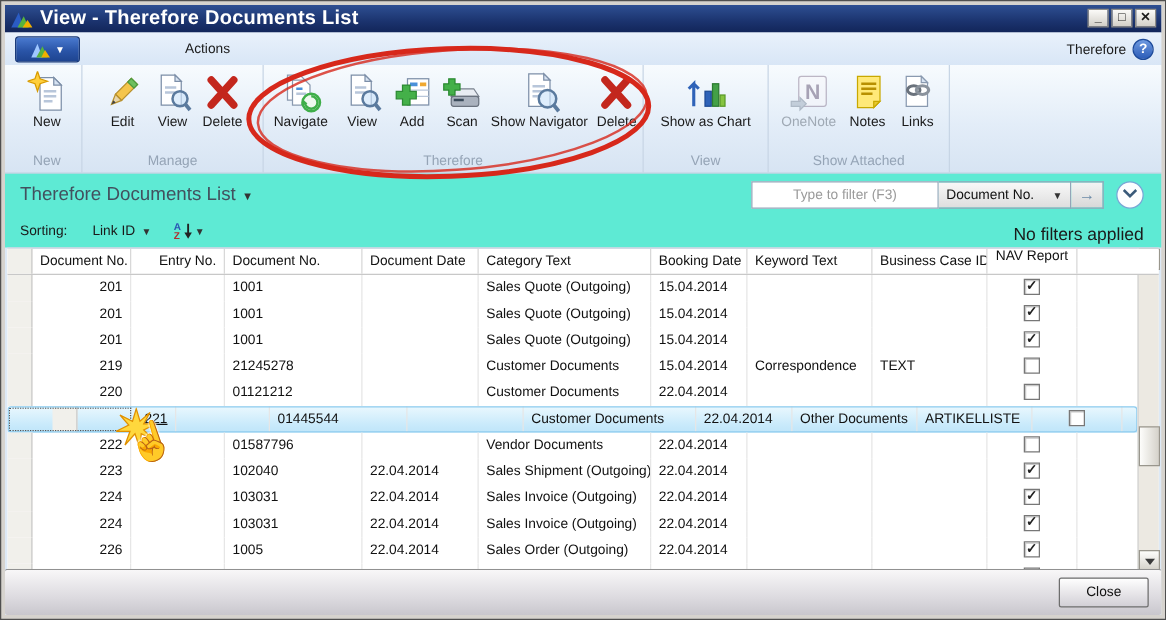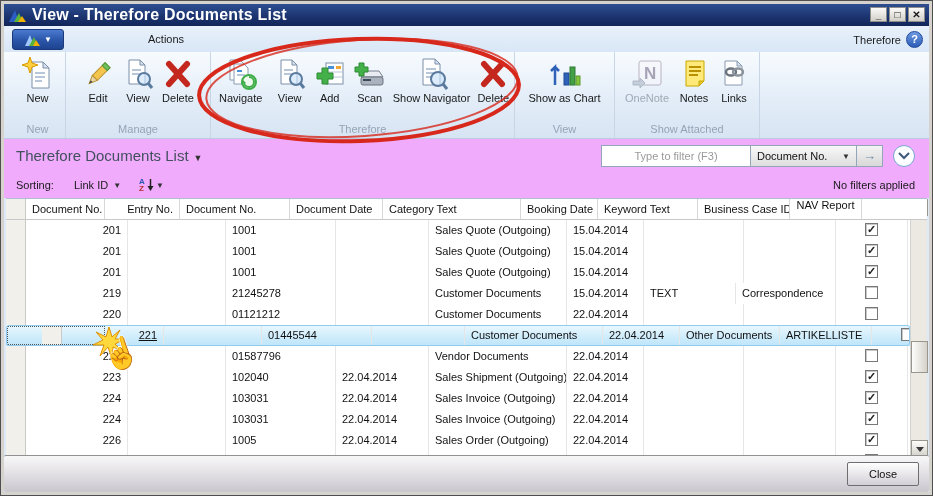--- a/index.html
+++ b/index.html
@@ -37,52 +37,52 @@
   .ricon { display:block; height:35px; }
   .rlabel { display:block; font-size:11px; line-height:12px; color:#1a1a1a; white-space:pre-line; }
   .rgroup-label { position:absolute; bottom:3px; left:0; right:0; text-align:center; font-size:11px; color:#95a4b6; }
   .rbtn.disabled .rlabel { color:#9fa9b4; }
   .rbtn.disabled .ricon { opacity:.45; filter:grayscale(70%); }
 
   
   .annotation { position:absolute; left:185px; top:27px; width:350px; height:120px; pointer-events:none; z-index:40; }
 
   
-  .contentbar { position:absolute; left:0; top:135px; right:0; height:59px; background:#f0abfc; }
+  .contentbar { position:absolute; left:0; top:135px; right:0; height:59px; background:#5eead4; }
   .page-title { position:absolute; left:12px; top:8px; font-size:15px; color:#42505e; }
   .page-title .caret { font-size:9px; color:#333; margin-left:5px; }
   .filterbox { position:absolute; left:597px; top:6px; width:150px; height:22px; border:1px solid #93a5b8;
     background:#fff; font-size:11px; color:#9a9a9a; padding:4px 6px; white-space:nowrap; overflow:hidden;text-align:center; }
   .filterfield { position:absolute; left:747px; top:6px; width:106px; height:22px; border:1px solid #93a5b8;
     border-left:none; background:linear-gradient(#f8f8f8,#dedede); font-size:11px; color:#111;
     display:flex; align-items:center; padding:0 6px; }
   .filterfield .caret { margin-left:auto; font-size:8px; color:#333; }
   .gobtn { position:absolute; left:853px; top:6px; width:26px; height:22px; border:1px solid #93a5b8; border-left:none;
     background:linear-gradient(#f4f4f4,#d8d8d8); color:#6b8aa8; font-size:13px; text-align:center; line-height:20px; }
   .chevbtn { position:absolute; left:889px; top:6px; width:22px; height:22px; border-radius:50%;
     border:1px solid #79a7d6; background:#fdfeff; text-align:center; }
   .chevbtn svg { margin-top:5px; }
   .sortrow { position:absolute; left:12px; top:37px; height:18px; display:flex; align-items:center; gap:8px; font-size:11px; color:#1a1a1a; }
   .sortfield { display:flex; align-items:center; gap:5px; margin-left:12px; }
   .sortfield .caret, .azicon .caret { font-size:8px; color:#333; }
   .azicon { display:flex; align-items:center; gap:2px; margin-left:10px; }
   .azletters { display:flex; flex-direction:column; font-size:8px; font-weight:bold; line-height:7px; }
   .azletters .a { color:#2a55b4; } .azletters .z { color:#b03030; }
-  .filters-applied { position:absolute; right:14px; top:40px; font-size:11px; color:#1a1a1a; }
+  .filters-applied { position:absolute; right:14px; top:40px; font-size:14px; color:#1a1a1a; }
 
   
   .table { position:absolute; left:2px; top:194px; right:2px; height:259px; background:#fff; border-top:1px solid #aebfd2; }
   .thead { display:flex; height:21px; border-bottom:1px solid #c8c8c8; background:#fff; position:relative; z-index:2; }
   .th { font-size:11px; padding:4px 6px 0 6px; border-right:1px solid #d8d8d8; white-space:nowrap; overflow:hidden; color:#111; }
   .th.num { text-align:right; }
   .tbody { position:absolute; top:21px; left:0; right:17px; bottom:0; overflow:hidden; }
   .tr { display:flex; height:21px; position:relative; }
   .tr.partial { height:7px; overflow:hidden; }
   .td { font-size:11px; line-height:20px; padding:0 6px; border-right:1px solid #e6e6e6; white-space:nowrap; overflow:hidden; color:#111; }
-  .td.num { text-align:right;margin-left:23px; }
+  .td.num { text-align:right; }
   .c0 { width:20px; flex:0 0 20px; background:#f1f0eb; border-right:1px solid #c9c9c9; }
   .c1 { width:79px; flex:0 0 79px; } .c2 { width:75px; flex:0 0 75px; } .c3 { width:110px; flex:0 0 110px; }
   .c4 { width:93px; flex:0 0 93px; } .c5 { width:138px; flex:0 0 138px; } .c6 { width:77px; flex:0 0 77px; }
   .c7 { width:100px; flex:0 0 100px; } .c8 { width:92px; flex:0 0 92px; } .c9 { width:72px; flex:0 0 72px; text-align:center; padding:0; }
   .fillcell { flex:1 1 auto; border-right:none; }
   .tr.selected { background:linear-gradient(#eaf8fe,#c9eafb 70%,#bfe5f9);padding-left:36px; }
   .tr.selected::after { content:''; position:absolute; inset:0; border:1px solid #8ecbee; border-radius:3px; pointer-events:none; }
   .tr.selected::before { content:''; position:absolute; left:1px; top:1px; width:96px; height:17px; border:1px dotted #555; pointer-events:none; }
   .tr.selected .c1 { text-decoration:underline; }
   .checkbox { width:13px; height:13px; margin:3px auto 0 auto; background:#fff; border:1px solid #777;
@@ -439,22 +439,22 @@
             <div class="td fillcell"></div>
           </div>
           <div class="tr">
             <div class="td c0"></div>
             <div class="td c1 num">219</div>
             <div class="td c2 num"></div>
             <div class="td c3">21245278</div>
             <div class="td c4"></div>
             <div class="td c5">Customer Documents</div>
             <div class="td c6">15.04.2014</div>
+            <div class="td c7">Correspondence</div>
             <div class="td c8">TEXT</div>
-            <div class="td c7">Correspondence</div>
             <div class="td c9">
               <div class="checkbox"></div>
             </div>
             <div class="td fillcell"></div>
           </div>
           <div class="tr">
             <div class="td c0"></div>
             <div class="td c1 num">220</div>
             <div class="td c2 num"></div>
             <div class="td c3">01121212</div>

